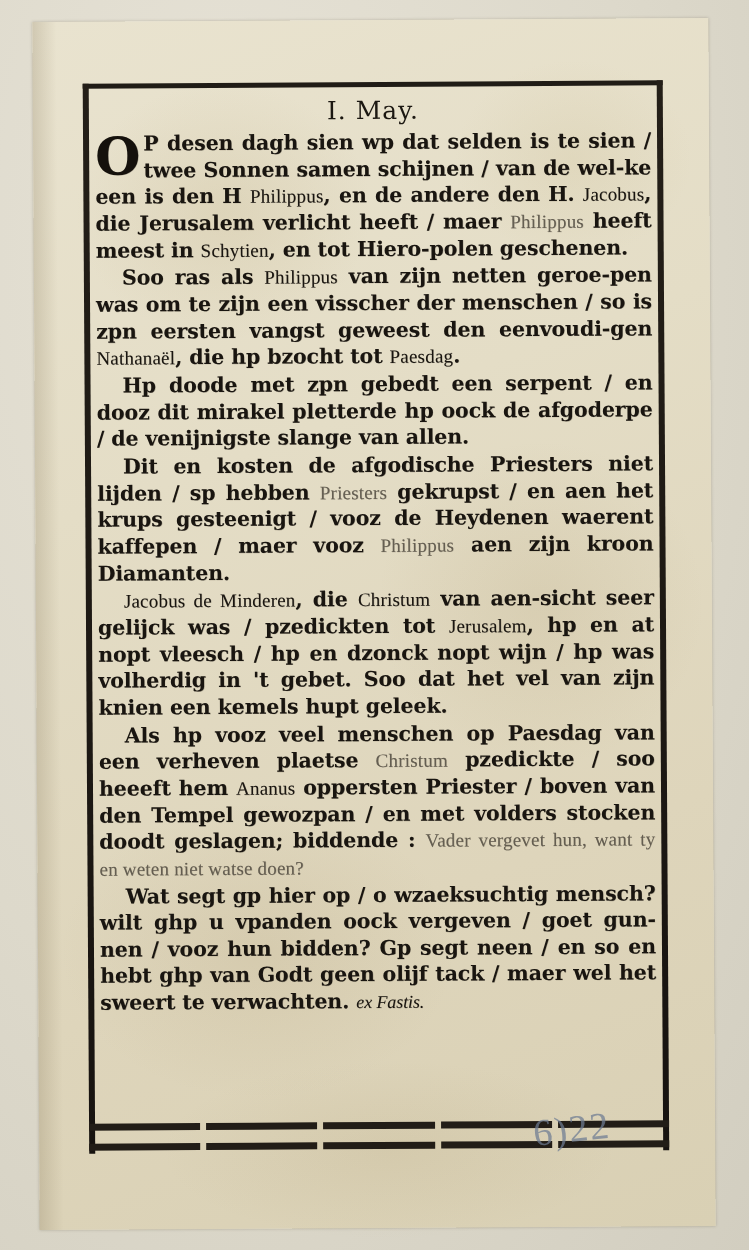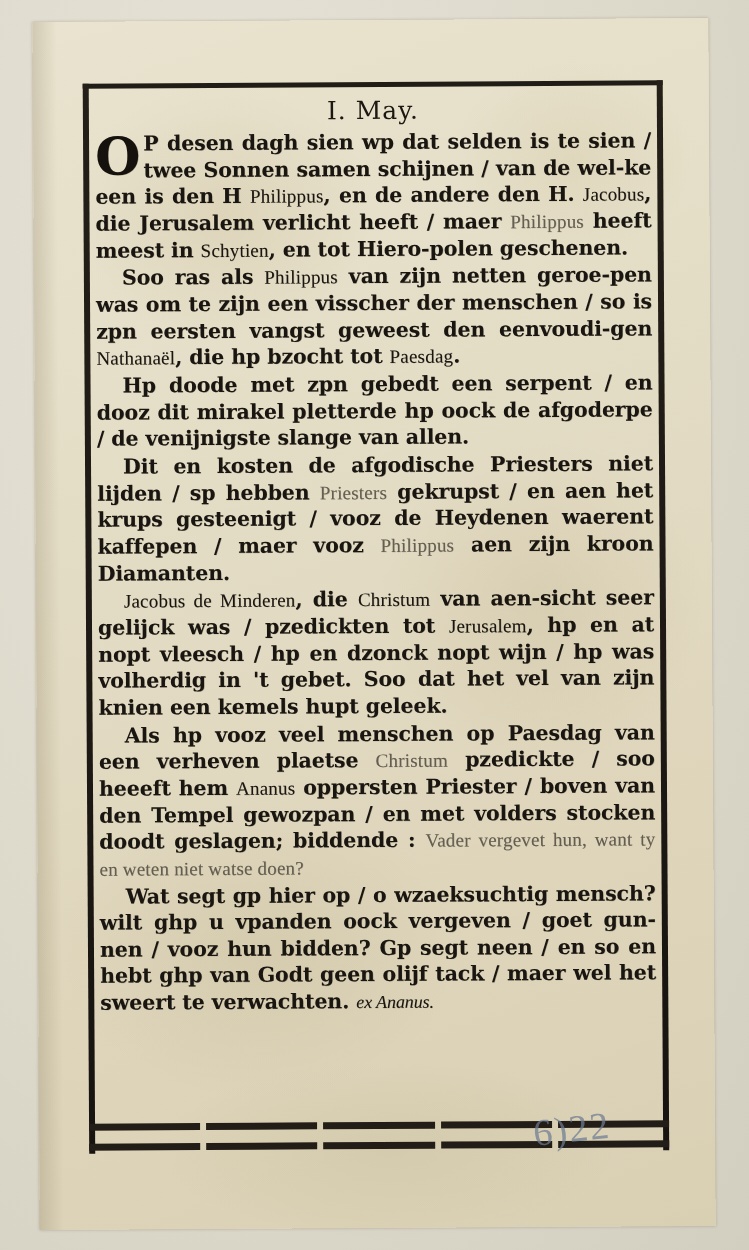--- a/index.html
+++ b/index.html
@@ -196,20 +196,20 @@
 
       <div id="textblock">
         <div class="heading">I. May.</div>
         <div id="paras">
             <div class="para firstpara"><span class="dropcap">O</span><span>P desen dagh sien wp dat selden is te sien / </span><span>twee Sonnen samen schijnen / van de wel-ke een is den H </span><span class="rom">Philippus</span><span>, en de andere den H. </span><span class="rom">Jacobus</span><span>, die </span><span>Jerusalem verlicht heeft / maer </span><span class="rom faded">Philippus</span><span> heeft meest in </span><span class="rom">Schytien</span><span>, en tot Hiero-polen geschenen.</span></div>
             <div class="para indent"><span>Soo ras als </span><span class="rom">Philippus</span><span> van zijn netten geroe-pen was om te zijn een visscher der menschen / so is zpn eersten vangst geweest den eenvoudi-gen </span><span class="rom">Nathanaël</span><span>, die hp bzocht tot </span><span class="rom">Paesdag</span><span>.</span></div>
             <div class="para indent"><span>Hp doode met zpn gebedt een serpent / en dooz dit mirakel pletterde hp oock de afgoderpe / de venijnigste slange van allen.</span></div>
             <div class="para indent"><span>Dit en kosten de afgodische Priesters niet lijden / sp hebben </span><span class="rom faded">Priesters</span><span> gekrupst / en aen het krups gesteenigt / vooz de Heydenen waerent kaffepen / maer vooz </span><span class="rom faded">Philippus</span><span> aen zijn kroon Diamanten.</span></div>
             <div class="para indent"><span class="rom">Jacobus de Minderen</span><span>, die </span><span class="rom">Christum</span><span> van aen-sicht seer gelijck was / pzedickten tot </span><span class="rom">Jerusalem</span><span>, hp en at nopt vleesch / hp en dzonck nopt wijn / hp was volherdig in 't gebet. Soo dat het vel van zijn knien een kemels hupt geleek.</span></div>
             <div class="para indent"><span>Als hp vooz veel menschen op Paesdag van een verheven plaetse </span><span class="rom faded">Christum</span><span> pzedickte / soo heeeft hem </span><span class="rom">Ananus</span><span> oppersten Priester / boven van den Tempel gewozpan / en met volders stocken doodt geslagen; biddende : </span><span class="rom faded">Vader vergevet hun, want ty en weten niet watse doen?</span></div>
-            <div class="para indent"><span>Wat segt gp hier op / o wzaeksuchtig mensch? wilt ghp u vpanden oock vergeven / goet gun-nen / vooz hun bidden? Gp segt neen / en so en hebt ghp van Godt geen olijf tack / maer wel het sweert te verwachten. </span><span class="ital">ex Ananus.</span></div>
+            <div class="para indent"><span>Wat segt gp hier op / o wzaeksuchtig mensch? wilt ghp u vpanden oock vergeven / goet gun-nen / vooz hun bidden? Gp segt neen / en so en hebt ghp van Godt geen olijf tack / maer wel het sweert te verwachten. </span><span class="ital">ex Fastis.</span></div>
           </div>
       </div>
     </div>
 
     <div id="pencil">6)22</div>
   </div>
 </div>
 
 </body></html>

